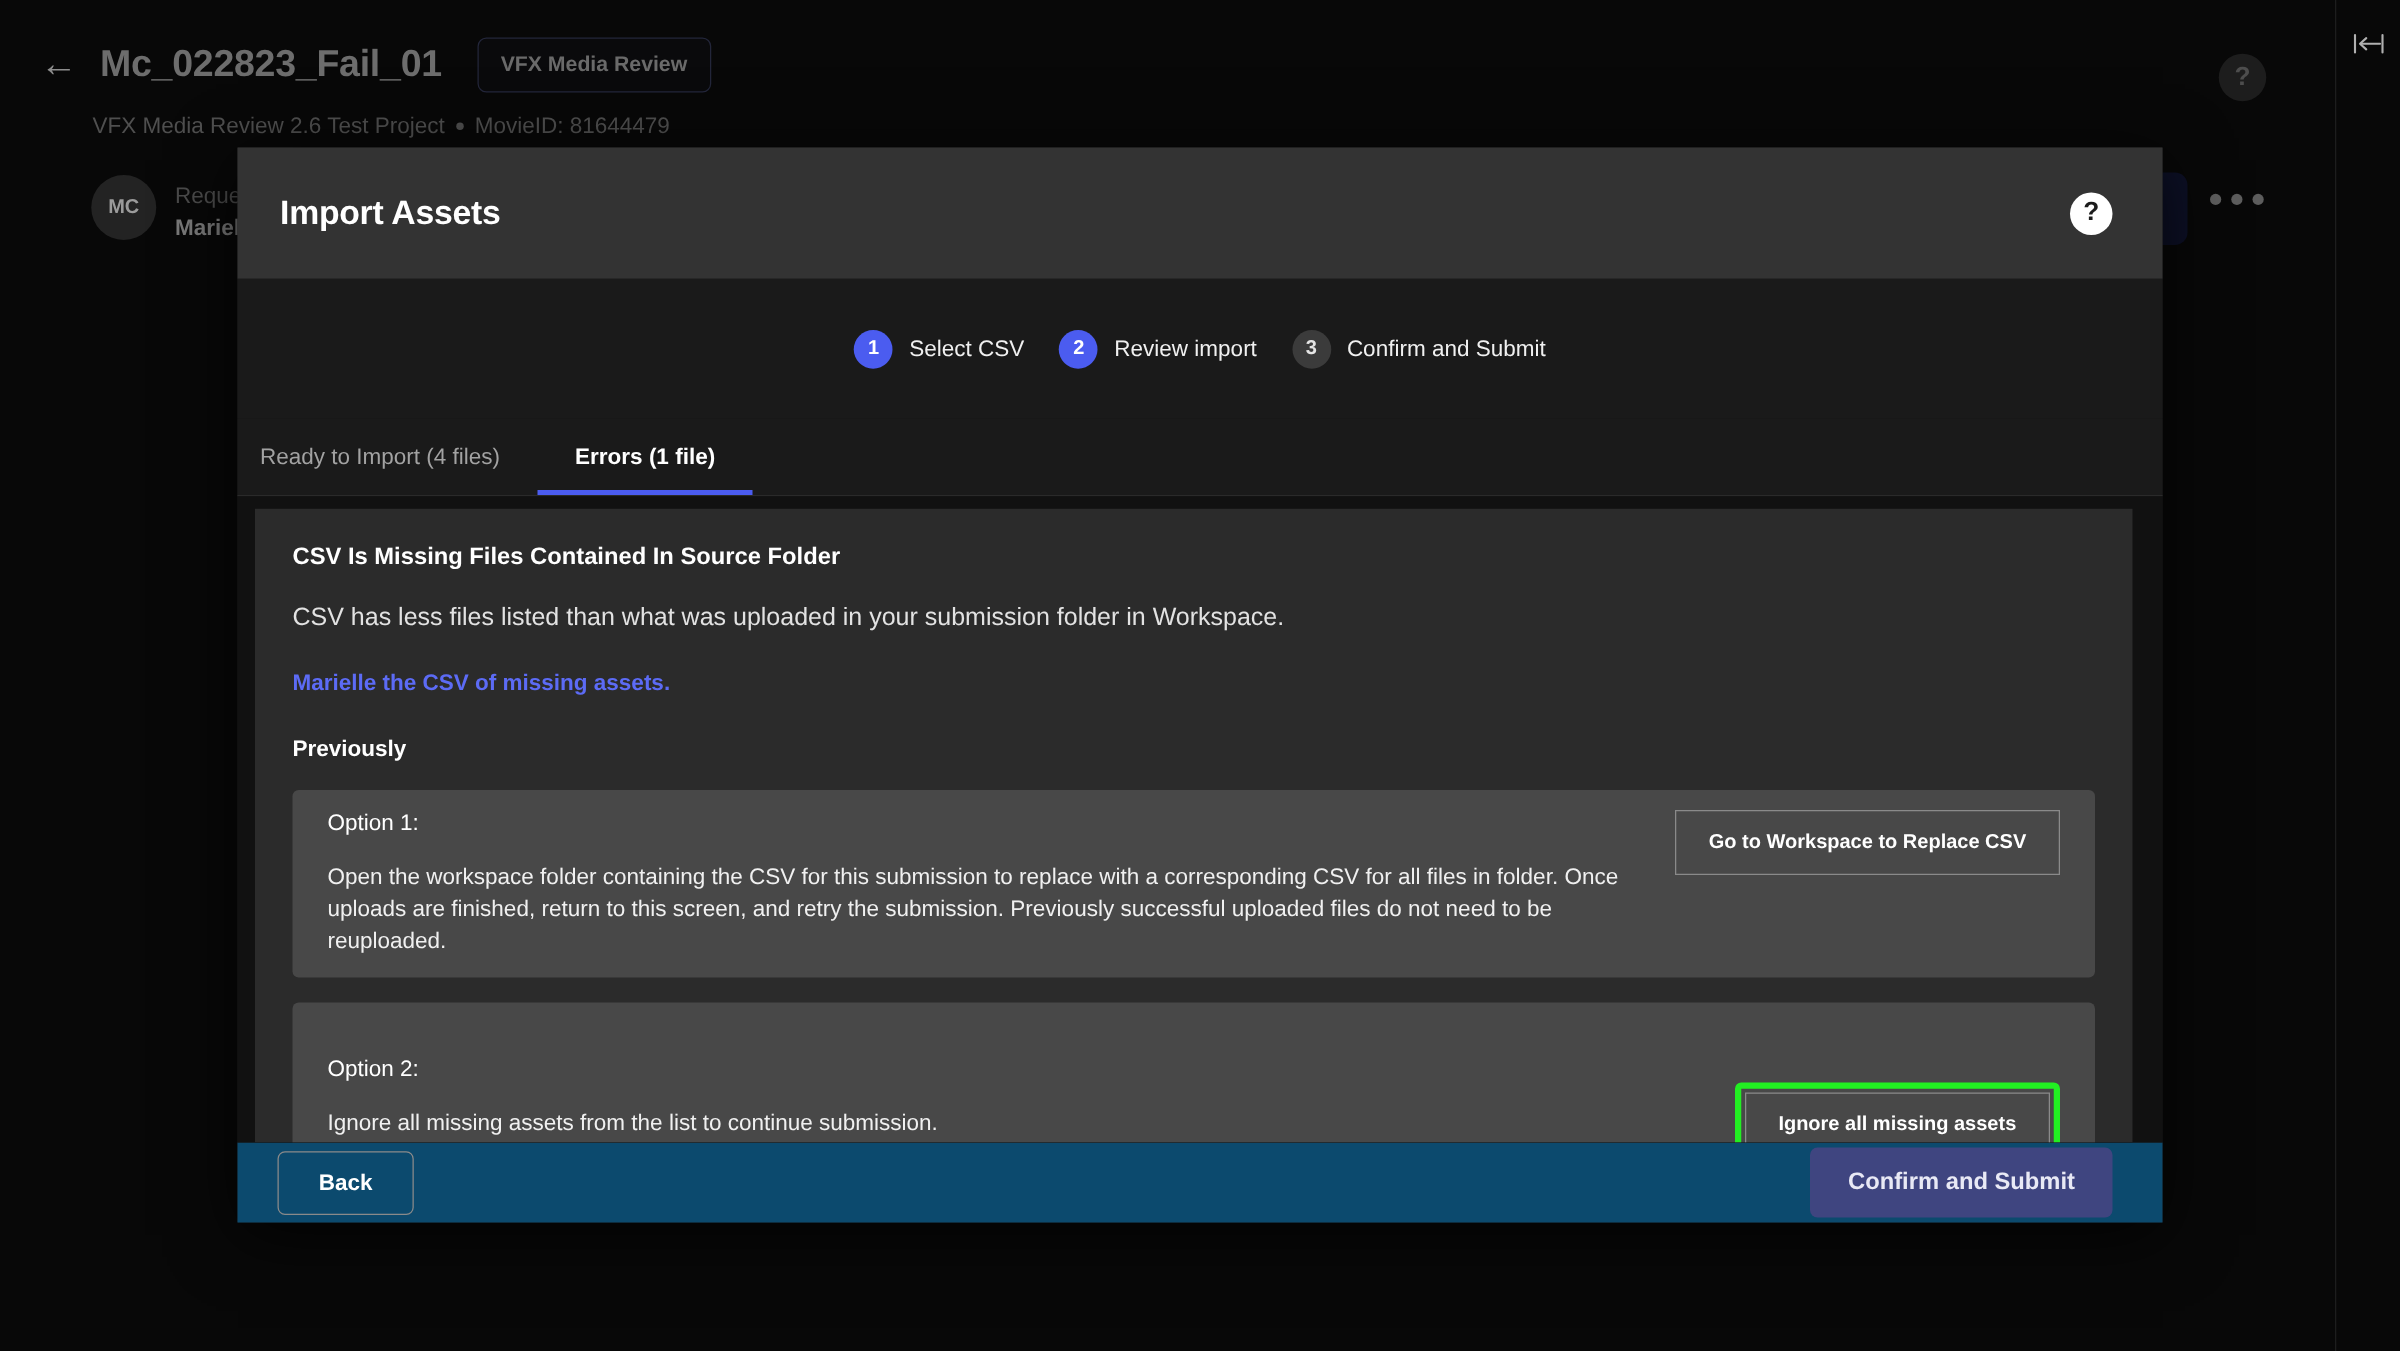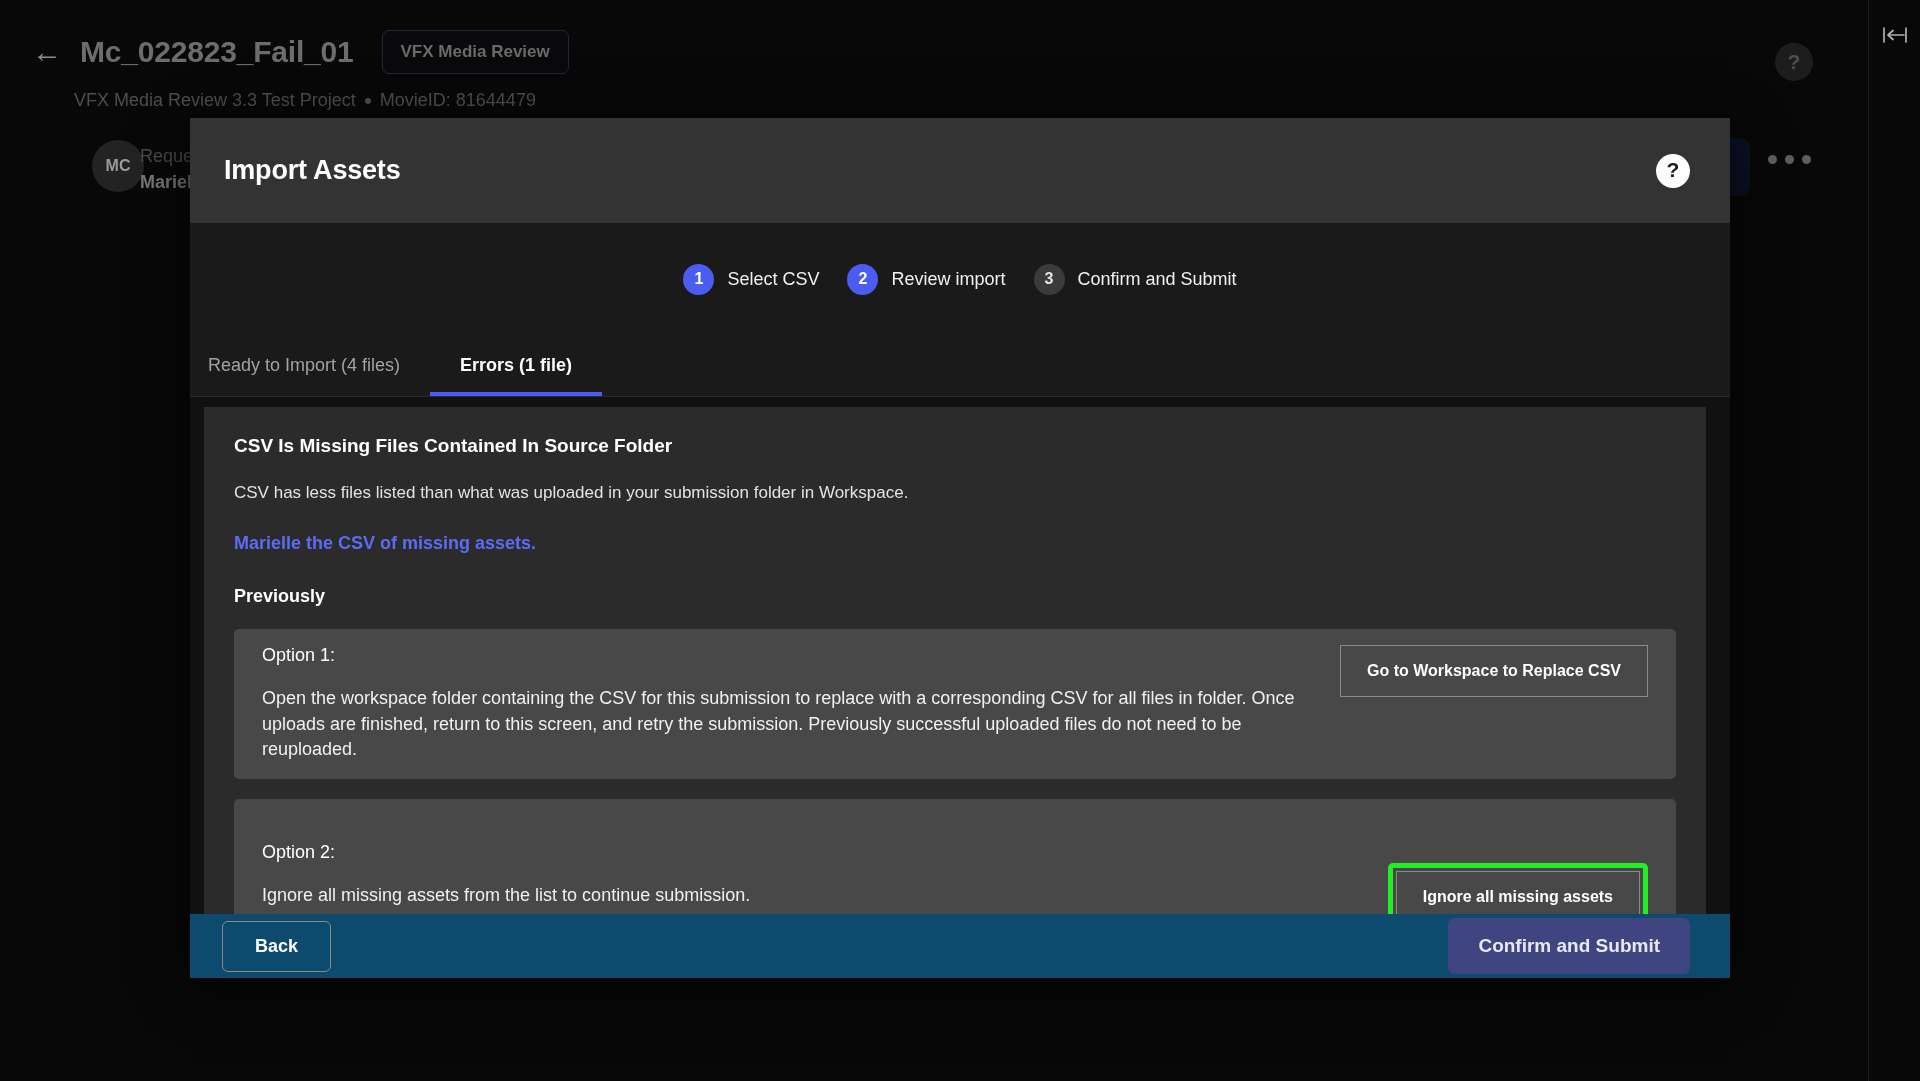--- a/index.html
+++ b/index.html
@@ -89,21 +89,21 @@
   }
   .bg-subtitle .dot-sep {
     width: 6px; height: 6px;
     border-radius: 50%;
     background: #4f4f4f;
     display: inline-block;
   }
 
   .bg-avatar {
     position: absolute;
-    left: 92px; top: 140px;
+    left: 73px; top: 140px;
     width: 52px; height: 52px;
     border-radius: 50%;
     background: #232323;
     color: #9b9b9b;
     font-size: 16px;
     font-weight: 600;
     display: flex; align-items: center; justify-content: center;
   }
 
   .bg-requester {
@@ -277,21 +277,21 @@
     overflow: hidden;
   }
 
   .err-title {
     font-size: 19px;
     font-weight: 700;
     color: #ffffff;
     margin-bottom: 26px;
   }
   .err-desc {
-    font-size: 17px;
+    font-size: 20px;
     color: #e2e2e2;
     margin-bottom: 30px;
   }
   .err-link {
     font-size: 18px;
     font-weight: 700;
     color: #5c6bf5;
     text-decoration: none;
     cursor: pointer;
     display: inline-block;
@@ -396,21 +396,21 @@
     <div class="bg-topbar"></div>
     <div class="bg-divider-v"></div>
 
     <div class="bg-title-row">
       <span class="back-arrow">←</span>
       <span class="bg-title">Mc_022823_Fail_01</span>
       <span class="bg-tag">VFX Media Review</span>
     </div>
 
     <div class="bg-subtitle">
-      <span>VFX Media Review 3.3 Test Project</span>
+      <span>VFX Media Review 2.6 Test Project</span>
       <i class="dot-sep"></i>
       <span>MovieID: 81644479</span>
     </div>
 
     <div class="bg-avatar">MC</div>
 
     <div class="bg-requester">
       <div>Requester</div>
       <div class="rq-name">Marielle</div>
     </div>

